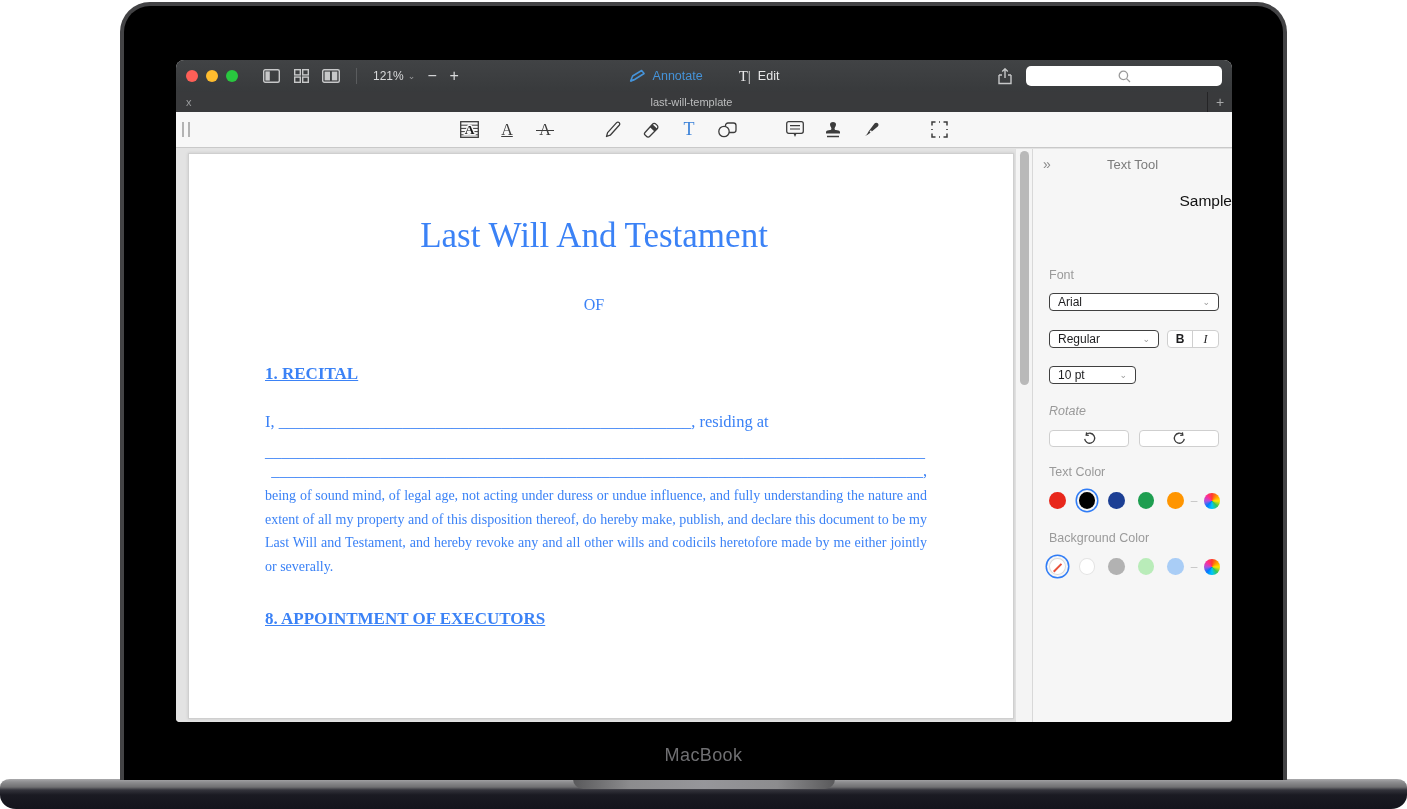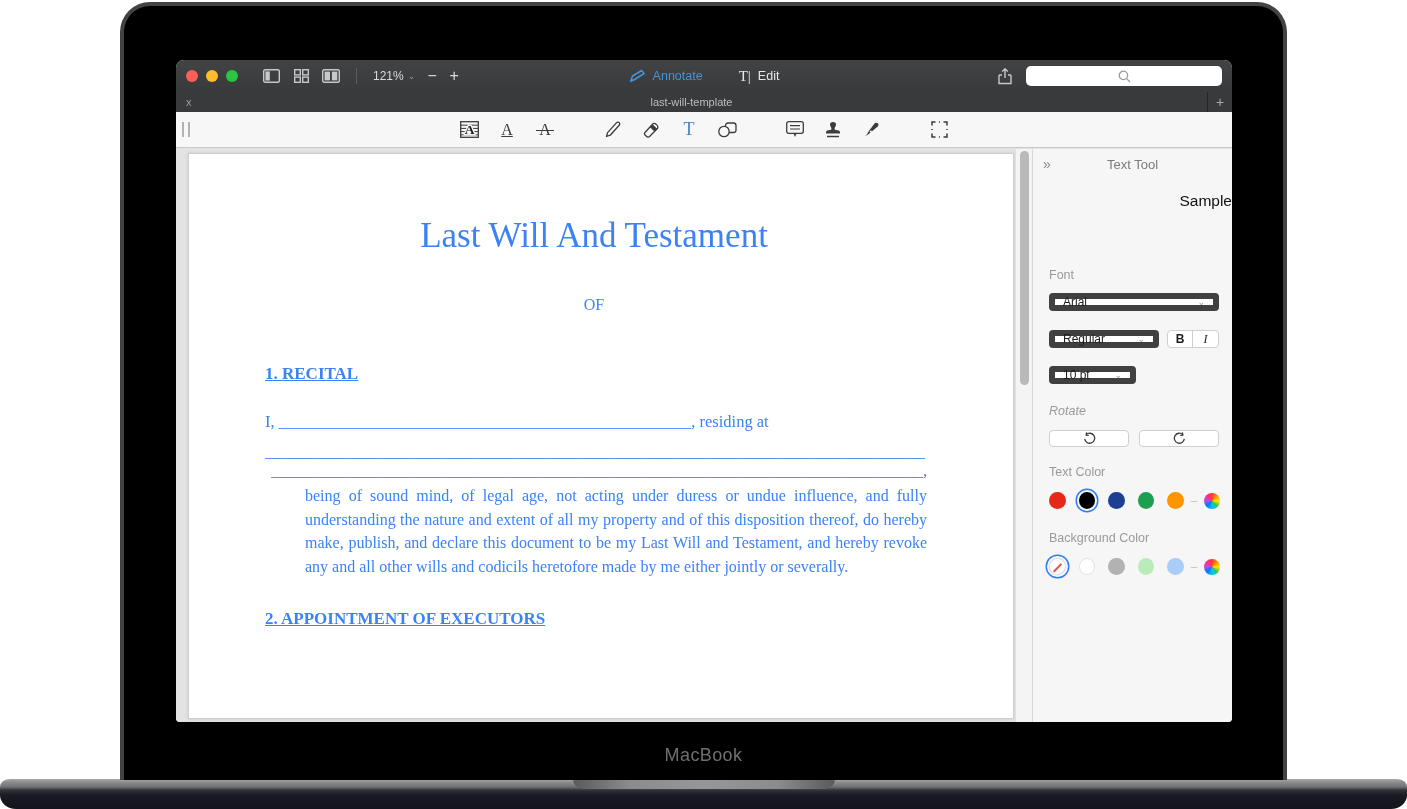--- a/index.html
+++ b/index.html
@@ -70,29 +70,29 @@
     font-family:"Liberation Serif", serif; color:#3b82f6; }
   .scrollbar { position:absolute; right:0; top:0; bottom:0; width:17px; background:#f4f4f4; border-left:1px solid #e0e0e0; }
   .scroll-thumb { position:absolute; left:4px; top:2px; width:9px; height:234px; background:#b9b9b9; border-radius:5px; }
 
   
   .doc-title { position:absolute; top:62px; left:0; right:14px; text-align:center; font-size:35px; }
   .doc-of { position:absolute; top:142px; left:0; right:14px; text-align:center; font-size:16px; }
   .doc-nameline { position:absolute; top:162px; left:0; right:14px; text-align:center; font-size:16.5px; letter-spacing:.5px; }
   .doc-h { position:absolute; left:76px; font-size:17px; font-weight:bold; text-decoration:underline; }
   .doc-line { position:absolute; left:76px; right:86px; font-size:16.5px; }
-  .doc-par { position:absolute; left:76px; right:86px; font-size:16px; line-height:23.5px; text-align:justify;margin-left:40px; }
+  .doc-par { position:absolute; left:76px; right:86px; font-size:14px; line-height:23.5px; text-align:justify; }
 
   
   .sidebar { flex:1; background:#f6f6f6; border-left:1px solid #d8d8d8; position:relative; font-size:12.5px; color:#222; }
   .sb-collapse { position:absolute; left:10px; top:7px; color:#8a8a8a; font-size:14px; }
   .sb-title { position:absolute; top:8px; left:0; right:0; text-align:center; color:#7b7b7b; font-size:13px; }
   .sb-sample { position:absolute; top:43px; left:0; right:0; text-align:right; color:#111; font-size:15.5px; }
   .sb-label { position:absolute; left:16px; color:#9a9a9a; font-size:12.5px; }
-  .select { position:absolute; height:18px; background:#fff; border:6px solid #404040; border-radius:4px;
+  .select { position:absolute; height:18px; background:#fff; border:1px solid #404040; border-radius:4px;
     display:flex; align-items:center; padding:0 8px; font-size:12px; color:#1d1d1f; }
   .select .chev { margin-left:auto; color:#9a9a9a; font-size:9px; }
   .seg { position:absolute; height:18px; background:#fff; border:1px solid #cfcfcf; border-radius:4px; display:flex; }
   .seg > div { width:50%; display:flex; align-items:center; justify-content:center; font-size:12px; color:#1d1d1f; }
   .seg > div:first-child { border-right:1px solid #cfcfcf; font-weight:bold; }
   .seg .it { font-style:italic; font-family:"Liberation Serif", serif; }
   .btn { position:absolute; height:17px; background:#fff; border:1px solid #cfcfcf; border-radius:4px;
     display:flex; align-items:center; justify-content:center; color:#3c3c3c; }
   .swatch-row { position:absolute; left:16px; right:12px; display:flex; align-items:center; gap:13px; }
   .swatch { width:17px; height:17px; border-radius:50%; position:relative; }
@@ -269,21 +269,21 @@
         <div class="page">
           <div class="doc-title">Last Will And Testament</div>
           <div class="doc-of">OF</div>
 
           <div class="doc-h" style="top:210px;text-align:center;">1. RECITAL</div>
           <div class="doc-line" style="top:258px;">I, __________________________________________________, residing at</div>
           <div class="doc-line" style="top:288px;">________________________________________________________________________________</div>
           <div class="doc-line" style="top:307px; text-align:right;">_______________________________________________________________________________,</div>
           <div class="doc-par" style="top:330px;">being of sound mind, of legal age, not acting under duress or undue influence, and fully understanding the nature and extent of all my property and of this disposition thereof, do hereby make, publish, and declare this document to be my Last Will and Testament, and hereby revoke any and all other wills and codicils heretofore made by me either jointly or severally.</div>
 
-          <div class="doc-h" style="top:455px;">2. APPOINTMENT OF EXECUTORS</div>
+          <div class="doc-h" style="top:455px;">8. APPOINTMENT OF EXECUTORS</div>
         </div>
         <div class="scrollbar">
           <div class="scroll-thumb"></div>
         </div>
       </div>
 
       <div class="sidebar">
         <div class="sb-collapse">»</div>
         <div class="sb-title">Text Tool</div>
         <div class="sb-sample">Sample</div>

